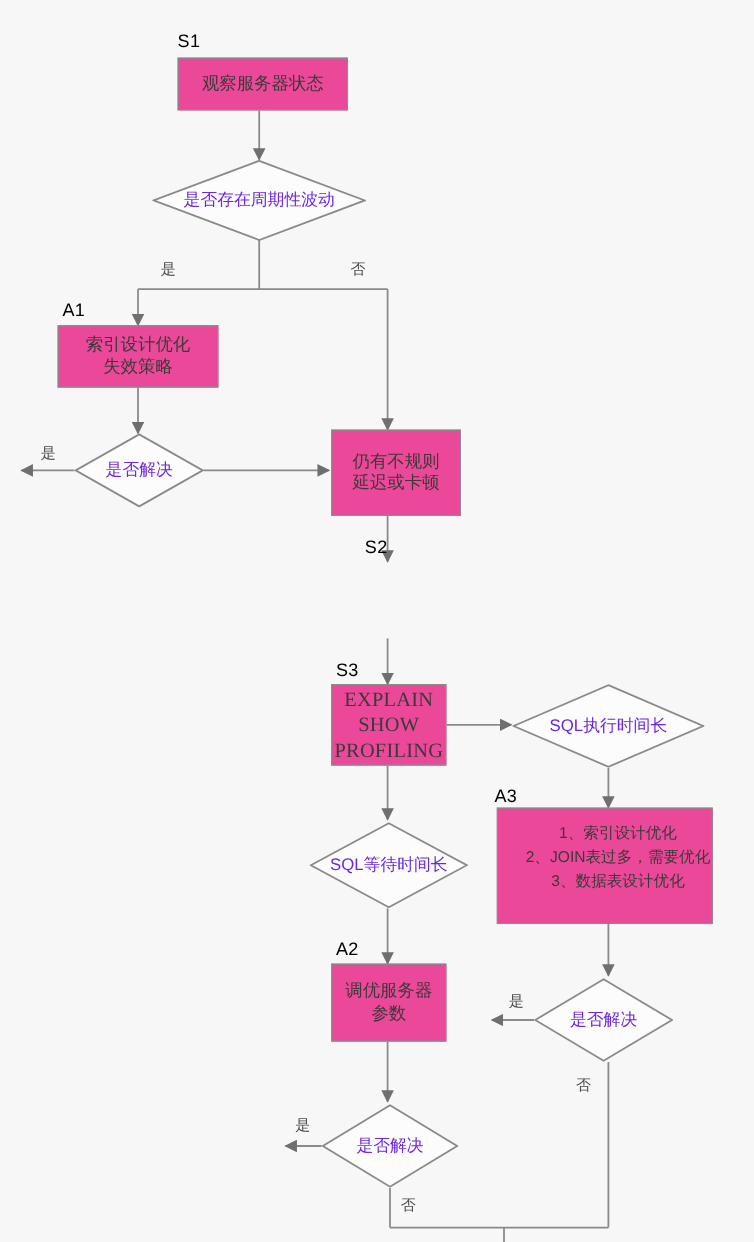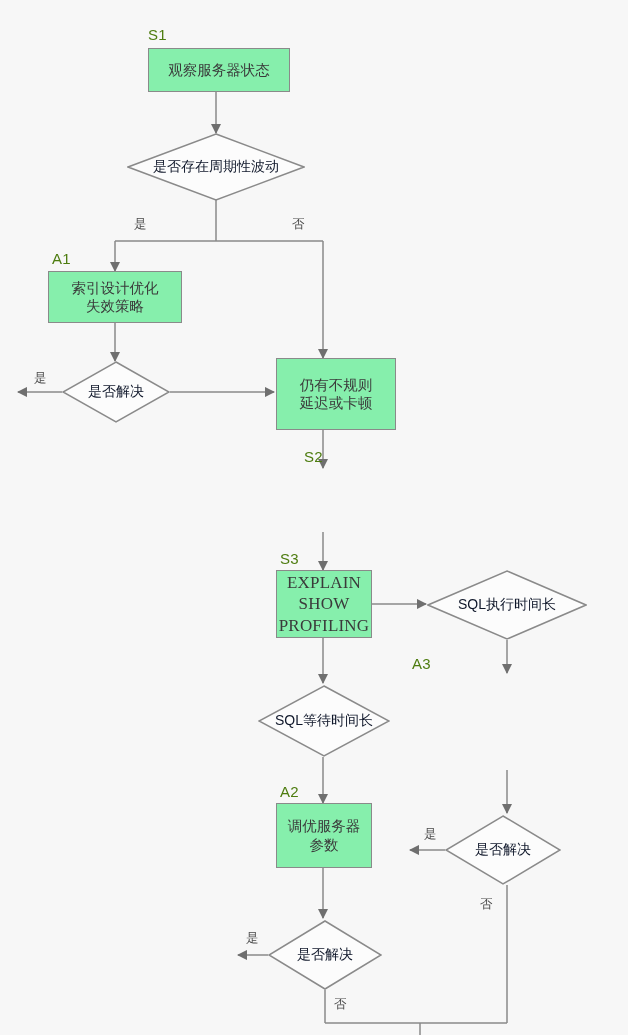--- a/index.html
+++ b/index.html
@@ -7,21 +7,21 @@
     width:628px;height:1035px;
     background:#f7f7f7;
     font-family:"Liberation Sans","DejaVu Sans",sans-serif;
     overflow:hidden;
     position:relative;
   }
   #flow-root{position:absolute;inset:0;width:628px;height:1035px;}
   svg.edges{position:absolute;left:0;top:0;width:628px;height:1035px;}
   .node{position:absolute;box-sizing:border-box;}
   .box{
-    background:#86efac;
+    background:#ec4899;
     border:1.4px solid #8a8a8a;
     display:flex;align-items:center;justify-content:center;
     text-align:center;
     color:#3a3a3a;
     line-height:1.25;
   }
   .box-cn{font-size:14.5px;}
   .box-en{font-size:17px;font-family:"Liberation Serif","DejaVu Serif",serif;letter-spacing:.2px;}
   .box-list{
     justify-content:flex-start;
@@ -31,25 +31,25 @@
     line-height:1.55;
   }
   .box-list .li{display:block;white-space:nowrap;}
   .diamond{
     display:flex;align-items:center;justify-content:center;
     text-align:center;
   }
   .diamond .dshape{position:absolute;inset:0;}
   .diamond .dlabel{
     position:relative;z-index:2;
-    font-size:14px;color:#0f172a;white-space:nowrap;
+    font-size:14px;color:#6d28d9;white-space:nowrap;
   }
   .tag{
     position:absolute;
-    color:#4d7c0f;
+    color:#000000;
     font-size:15px;
     font-family:"Liberation Sans","DejaVu Sans",sans-serif;
     letter-spacing:.3px;
   }
   .elabel{
     position:absolute;
     color:#4a4a4a;
     font-size:12.5px;
     white-space:nowrap;
   }
@@ -135,21 +135,21 @@
   </div>
 
   <div class="node diamond" style="left:62px;top:361px;width:108px;height:62px;">
     <svg class="dshape" viewBox="0 0 108 62" preserveAspectRatio="none">
       <polygon points="54,1 107,31 54,61 1,31" fill="#fcfcfc" stroke="#8a8a8a" stroke-width="1.5"></polygon>
     </svg>
     <span class="dlabel">是否解决</span>
   </div>
   <div class="elabel" style="left:34px;top:370px;">是</div>
 
-  <div class="node box box-cn" style="left:276px;top:358px;width:120px;height:72px;flex-direction:column;">
+  <div class="node box box-cn" style="left:276px;top:358px;width:108px;height:72px;flex-direction:column;">
     <span>仍有不规则</span>
     <span>延迟或卡顿</span>
   </div>
 
   <div class="tag" style="left:280px;top:448px;margin-left:24px;">S2</div>
 
   <div class="tag" style="left:280px;top:550px;">S3</div>
   <div class="node box box-en" style="left:276px;top:570px;width:96px;height:68px;flex-direction:column;">
     <span>EXPLAIN</span>
     <span>SHOW</span>
@@ -164,20 +164,25 @@
   </div>
 
   <div class="node diamond" style="left:427px;top:570px;width:160px;height:70px;">
     <svg class="dshape" viewBox="0 0 160 70" preserveAspectRatio="none">
       <polygon points="80,1 159,35 80,69 1,35" fill="#fcfcfc" stroke="#8a8a8a" stroke-width="1.5"></polygon>
     </svg>
     <span class="dlabel">SQL执行时间长</span>
   </div>
 
   <div class="tag" style="left:412px;top:655px;">A3</div>
+  <div class="node box box-list" style="left:414px;top:673px;width:180px;height:97px;flex-direction:column;">
+    <span class="li">1、索引设计优化</span>
+    <span class="li">2、JOIN表过多，需要优化</span>
+    <span class="li">3、数据表设计优化</span>
+  </div>
 
   <div class="tag" style="left:280px;top:783px;">A2</div>
   <div class="node box box-cn" style="left:276px;top:803px;width:96px;height:65px;flex-direction:column;">
     <span>调优服务器</span>
     <span>参数</span>
   </div>
 
   <div class="node diamond" style="left:445px;top:815px;width:116px;height:70px;">
     <svg class="dshape" viewBox="0 0 116 70" preserveAspectRatio="none">
       <polygon points="58,1 115,35 58,69 1,35" fill="#fcfcfc" stroke="#8a8a8a" stroke-width="1.5"></polygon>

